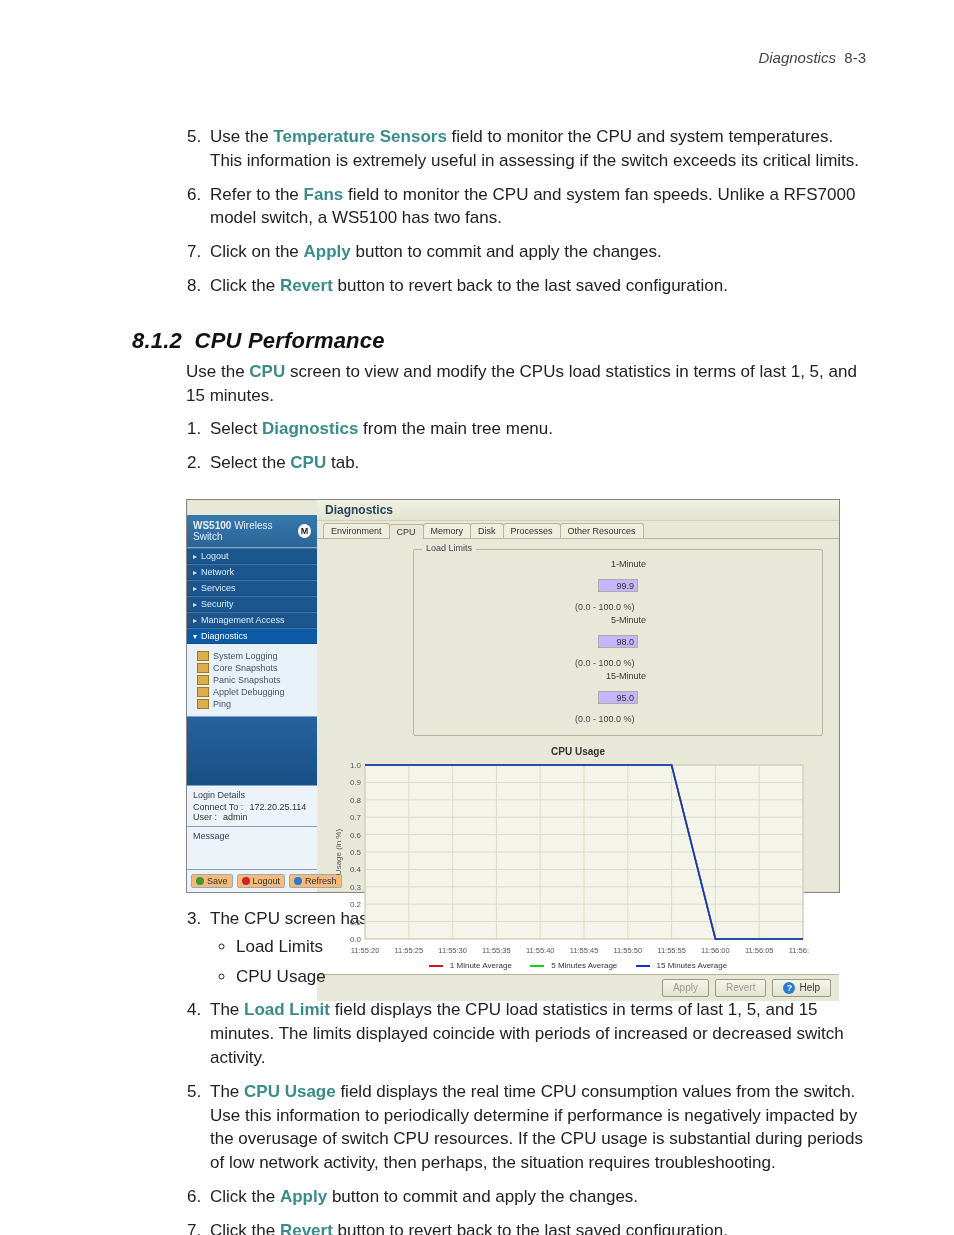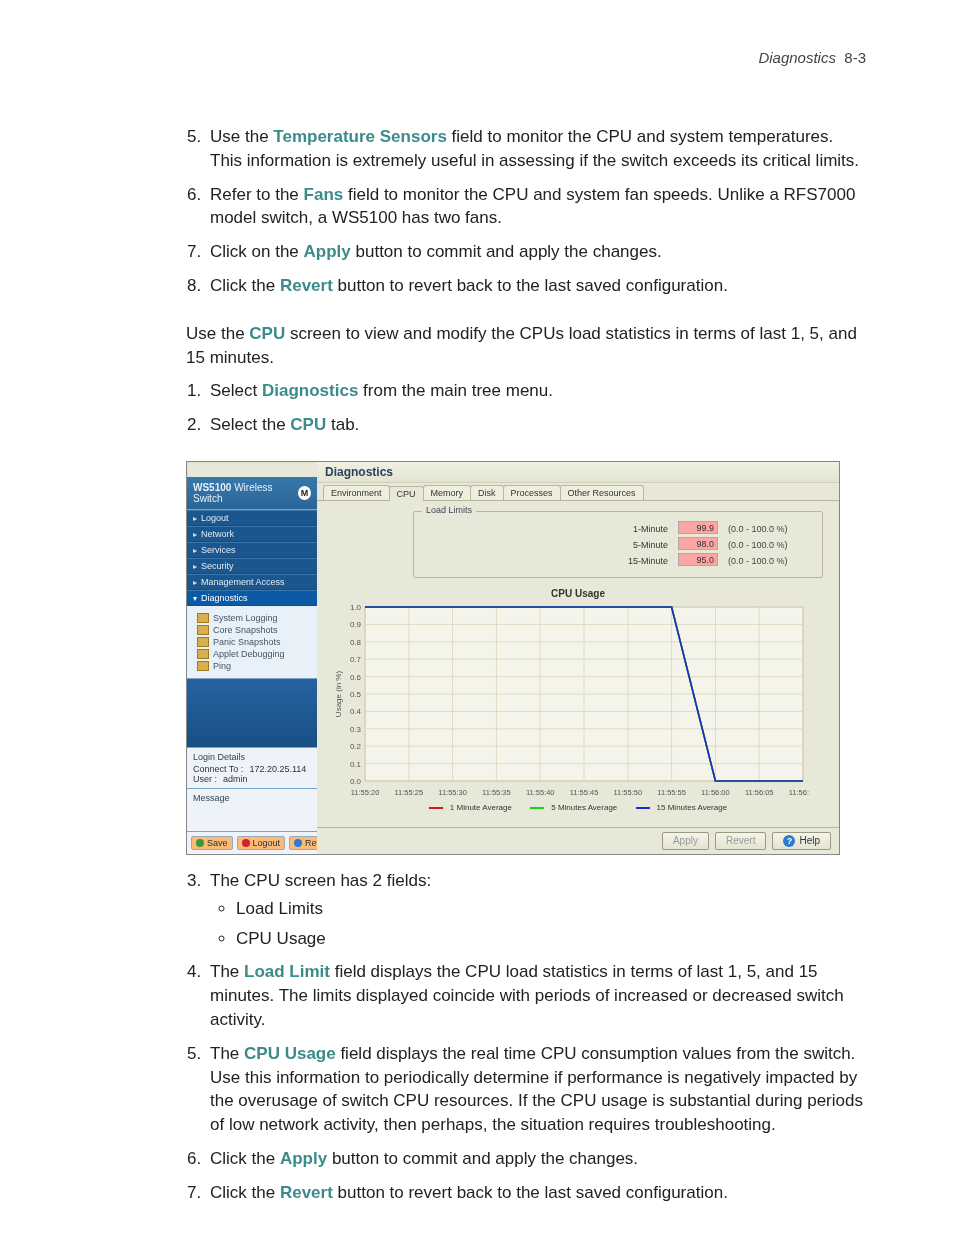--- a/index.html
+++ b/index.html
@@ -104,23 +104,23 @@
   .main .tabs .tab {
     padding:2px 7px; border:1px solid var(--panel-border); border-bottom:none; margin-right:-1px;
     background:#eeeede; border-radius:3px 3px 0 0; color:#333;
   }
   .main .tabs .tab.active { background: var(--panel-bg); position:relative; top:1px; }
   .main .content { flex:1; padding:6px 10px 4px 10px; display:flex; flex-direction:column; }
   .limits {
     border:1px solid var(--panel-border); border-radius:2px; padding:6px 8px 8px 8px; position:relative; margin:4px 6px 6px 86px;
   }
   .limits .lbl { position:absolute; top:-7px; left:8px; background:var(--panel-bg); padding:0 4px; font-size:9px; color:#445; }
-  .limits .row { display:flex; align-items:flex-end; gap:10px; justify-content:flex-end; margin:3px 0; }
+  .limits .row { display:flex; align-items:center; gap:10px; justify-content:flex-end; margin:3px 0;flex-direction:column; }
   .limits .row .name { width:56px; text-align:right; font-size:9px; color:#333; }
-  .limits .row .val { width:40px; height:13px; border:1px solid #aaa; background:#fca5a5; font-size:9px; text-align:right; padding:0 3px; box-sizing:border-box; line-height:13px; }
+  .limits .row .val { width:40px; height:13px; border:1px solid #aaa; background:#c4b5fd; font-size:9px; text-align:right; padding:0 3px; box-sizing:border-box; line-height:13px; }
   .limits .row .rng { font-size:9px; color:#444; width:86px; }
   .usage-ttl { text-align:center; font-size:10px; font-weight:700; color:#333; margin:4px 0 2px 0; }
   .chart { position:relative; margin:0 4px; }
   .chart svg { display:block; }
   .legend { text-align:center; font-size:8px; color:#333; margin-top:2px; }
   .legend span { margin:0 4px; }
   .legend .sw { display:inline-block; width:14px; height:2px; vertical-align:middle; margin-right:3px; }
   .footer-btns { display:flex; justify-content:flex-end; gap:6px; padding:4px 8px; border-top:1px solid var(--panel-border); background:var(--panel-bg); }
   .footer-btns button { font-size:10px; padding:2px 10px; border:1px solid #9a9a82; background:linear-gradient(#f4f4e8,#e4e4d2); border-radius:2px; color:#333; }
   .footer-btns button:disabled { color:#999; }
@@ -137,20 +137,24 @@
   </div>
 
   <div class="body" style="margin-top:70px;">
     <ol id="intro" start="5">
         <li><span>Use the </span><span class="bold">Temperature Sensors</span><span> field to monitor the CPU and system temperatures. This information is extremely useful in assessing if the switch exceeds its critical limits.</span></li>
         <li><span>Refer to the </span><span class="bold">Fans</span><span> field to monitor the CPU and system fan speeds. Unlike a RFS7000 model switch, a WS5100 has two fans.</span></li>
         <li><span>Click on the </span><span class="bold">Apply</span><span> button to commit and apply the changes.</span></li>
         <li><span>Click the </span><span class="bold">Revert</span><span> button to revert back to the last saved configuration.</span></li>
       </ol>
 
+    <h2 class="sec">
+      <span>8.1.2</span>
+      &nbsp;<span>CPU Performance</span>
+    </h2>
 
     <p class="lead">
       <span>Use the </span><span class="bold">CPU</span><span> screen to view and modify the CPUs load statistics in terms of last 1, 5, and 15 minutes.</span>
     </p>
 
     <ol id="steps" start="1">
         <li><span>Select </span><span class="bold">Diagnostics</span><span> from the main tree menu.</span></li>
         <li><span>Select the </span><span class="bold">CPU</span><span> tab.</span></li>
       </ol>
 

